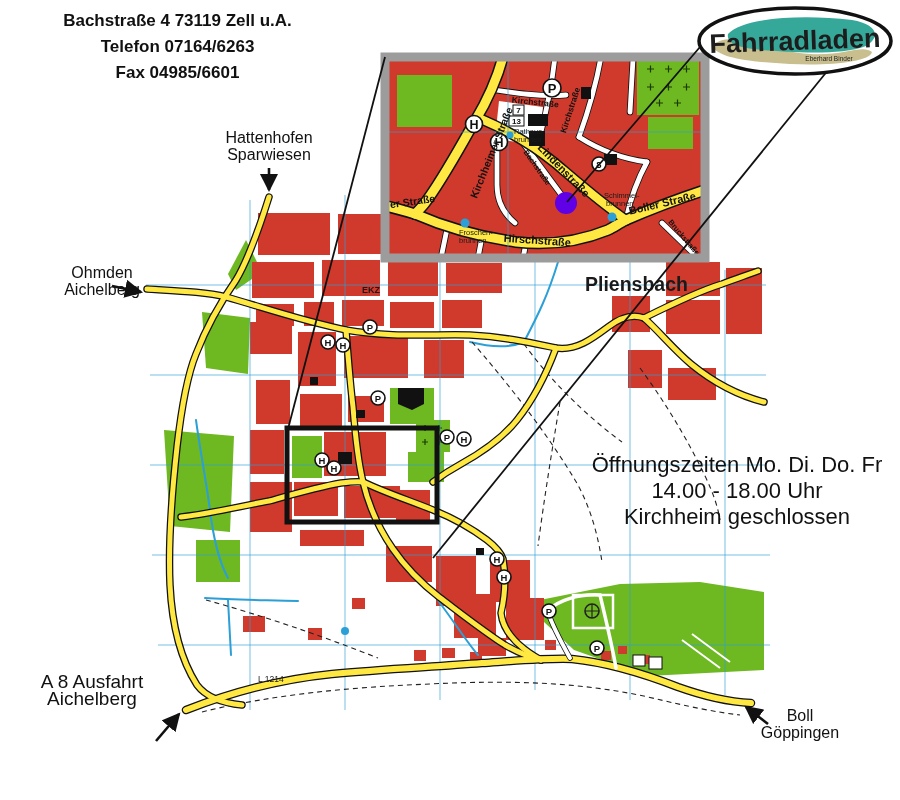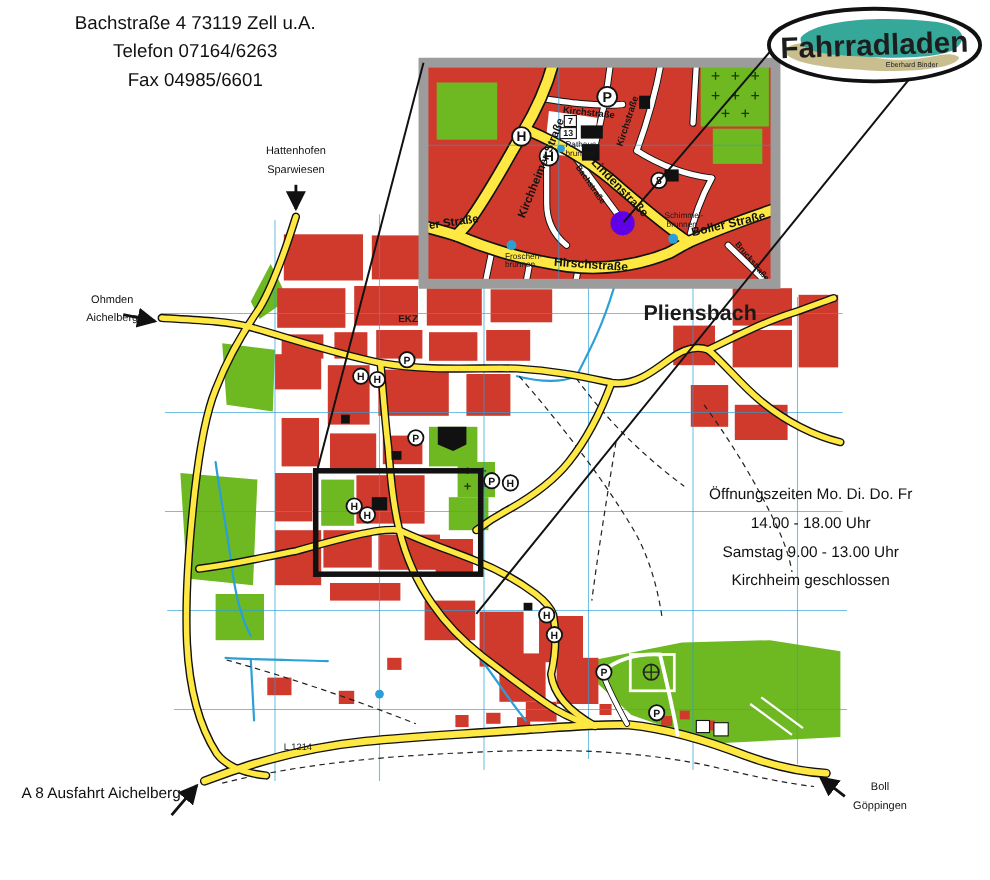--- a/index.html
+++ b/index.html
@@ -1,25 +1,25 @@
 <!DOCTYPE html>
 <html style="--c-building: #cf3a2d; --c-green: #6eb822; --c-road: #ffe842; --c-water: #2b9fd6; --c-marker: #5f00e6; --c-inset_border: #9c9c9c; --c-logo_teal: #36a89a; --c-logo_tan: #c9be8d;"><head>
 <meta charset="utf-8">
 <style>
   html,body{margin:0;padding:0}
   body{width:900px;height:800px;position:relative;background:#fff;
        font-family:"Liberation Sans",sans-serif;color:#111;overflow:hidden}
   svg{position:absolute;left:0;top:0}
   .txt{position:absolute;text-align:center}
-  #addr{left:20px;top:8px;width:315px;font-size:17px;line-height:26px;font-weight:400}
-  #hours{left:585px;top:436px;width:304px;font-size:14px;line-height:26px}
-  .dir{font-size:10px;line-height:17px}
+  #addr{left:20px;top:8px;width:315px;font-size:17px;line-height:26px;font-weight:700}
+  #hours{left:585px;top:452px;width:304px;font-size:22px;line-height:26px}
+  .dir{font-size:16px;line-height:17px}
   #dirN{left:204px;top:129px;width:130px}
   #dirW{left:42px;top:264px;width:120px}
-  #dirSW{left:6px;top:712px;width:172px;font-size:14px}
+  #dirSW{left:6px;top:673px;width:172px;font-size:19px}
   #dirSE{left:738px;top:707px;width:124px}
   
   .bld{fill:var(--c-building)}
   .grn{fill:var(--c-green)}
   .casing{stroke:#111;fill:none;stroke-linecap:round;stroke-linejoin:round}
   .road{stroke:var(--c-road);fill:none;stroke-linecap:round;stroke-linejoin:round}
   .water{stroke:var(--c-water);fill:none;stroke-width:2;stroke-linecap:round}
   .grid{stroke:var(--c-water);stroke-width:1;opacity:.65}
   .dashed{stroke:#222;stroke-width:1.1;fill:none;stroke-dasharray:5 4}
   .wst{stroke:#fff;fill:none;stroke-linecap:round}
@@ -389,21 +389,20 @@
 
 <div class="txt" id="addr">
   <div>Bachstraße 4 73119 Zell u.A.</div>
   <div>Telefon 07164/6263</div>
   <div>Fax 04985/6601</div>
 </div>
 
 <div class="txt" id="hours">
   <div>Öffnungszeiten Mo. Di. Do. Fr</div>
   <div>14.00 - 18.00 Uhr</div>
-  <div>Samstag 9.00 - 13.00 Uhr</div>
   <div>Kirchheim geschlossen</div>
 </div>
 
 <div class="txt dir" id="dirN">
   <div>Hattenhofen</div>
   <div>Sparwiesen</div>
 </div>
 
 <div class="txt dir" id="dirW">
   <div>Ohmden</div>

